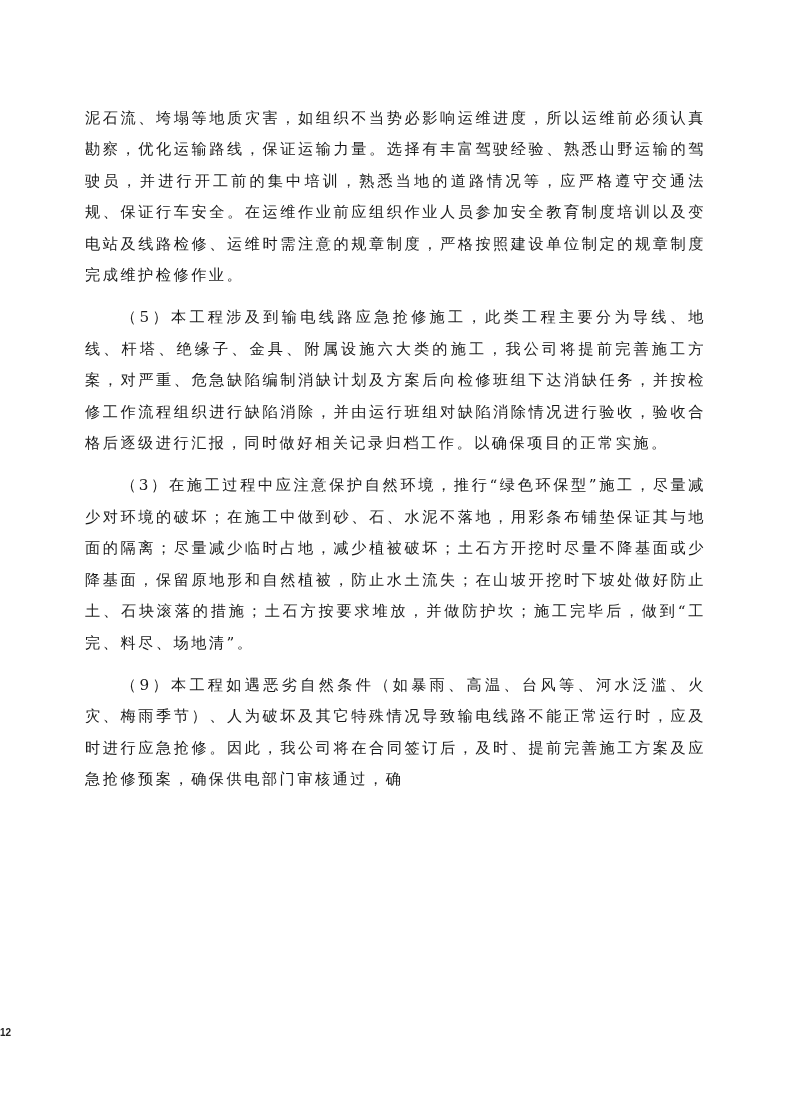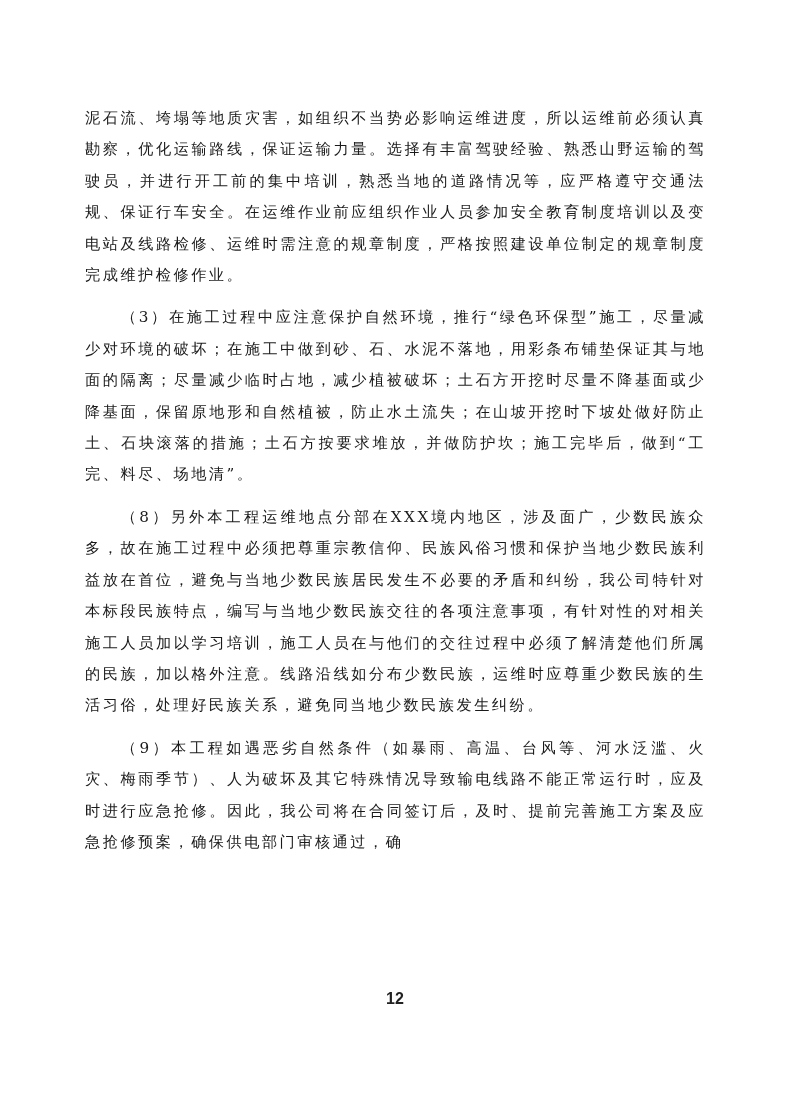--- a/index.html
+++ b/index.html
@@ -11,29 +11,28 @@
     font-size: 15.2px;
     line-height: 31.4px;
     color: #1a1a1a;
     text-align: justify;
     text-justify: inter-character;
     letter-spacing: 2.5px;
     word-break: break-all;
   }
   .indent { text-indent: 36px; }
   .page-number {
-    position: absolute; left: 0; width: 790px; top: 990px;
-    text-align: center;
+    position: absolute; left: 0; width: 790px; top: 1027px;
     font-family: "Liberation Sans", sans-serif;
-    font-weight: bold; font-size: 16px; color: #222;
+    font-weight: bold; font-size: 10px; color: #222;
   }
 </style>
 </head>
 <body>
 
 <div class="page">
   <p class="para">泥石流、垮塌等地质灾害，如组织不当势必影响运维进度，所以运维前必须认真勘察，优化运输路线，保证运输力量。选择有丰富驾驶经验、熟悉山野运输的驾驶员，并进行开工前的集中培训，熟悉当地的道路情况等，应严格遵守交通法规、保证行车安全。在运维作业前应组织作业人员参加安全教育制度培训以及变电站及线路检修、运维时需注意的规章制度，严格按照建设单位制定的规章制度完成维护检修作业。</p>
+  <p class="para indent">（5）本工程涉及到输电线路应急抢修施工，此类工程主要分为导线、地线、杆塔、绝缘子、金具、附属设施六大类的施工，我公司将提前完善施工方案，对严重、危急缺陷编制消缺计划及方案后向检修班组下达消缺任务，并按检修工作流程组织进行缺陷消除，并由运行班组对缺陷消除情况进行验收，验收合格后逐级进行汇报，同时做好相关记录归档工作。以确保项目的正常实施。</p>
   <p class="para indent">（3）在施工过程中应注意保护自然环境，推行“绿色环保型”施工，尽量减少对环境的破坏；在施工中做到砂、石、水泥不落地，用彩条布铺垫保证其与地面的隔离；尽量减少临时占地，减少植被破坏；土石方开挖时尽量不降基面或少降基面，保留原地形和自然植被，防止水土流失；在山坡开挖时下坡处做好防止土、石块滚落的措施；土石方按要求堆放，并做防护坎；施工完毕后，做到“工完、料尽、场地清”。</p>
-  <p class="para indent">（8）另外本工程运维地点分部在XXX境内地区，涉及面广，少数民族众多，故在施工过程中必须把尊重宗教信仰、民族风俗习惯和保护当地少数民族利益放在首位，避免与当地少数民族居民发生不必要的矛盾和纠纷，我公司特针对本标段民族特点，编写与当地少数民族交往的各项注意事项，有针对性的对相关施工人员加以学习培训，施工人员在与他们的交往过程中必须了解清楚他们所属的民族，加以格外注意。线路沿线如分布少数民族，运维时应尊重少数民族的生活习俗，处理好民族关系，避免同当地少数民族发生纠纷。</p>
   <p class="para indent">（9）本工程如遇恶劣自然条件（如暴雨、高温、台风等、河水泛滥、火灾、梅雨季节）、人为破坏及其它特殊情况导致输电线路不能正常运行时，应及时进行应急抢修。因此，我公司将在合同签订后，及时、提前完善施工方案及应急抢修预案，确保供电部门审核通过，确</p>
 </div>
 
 <div class="page-number">12</div>
 
 </body></html>

